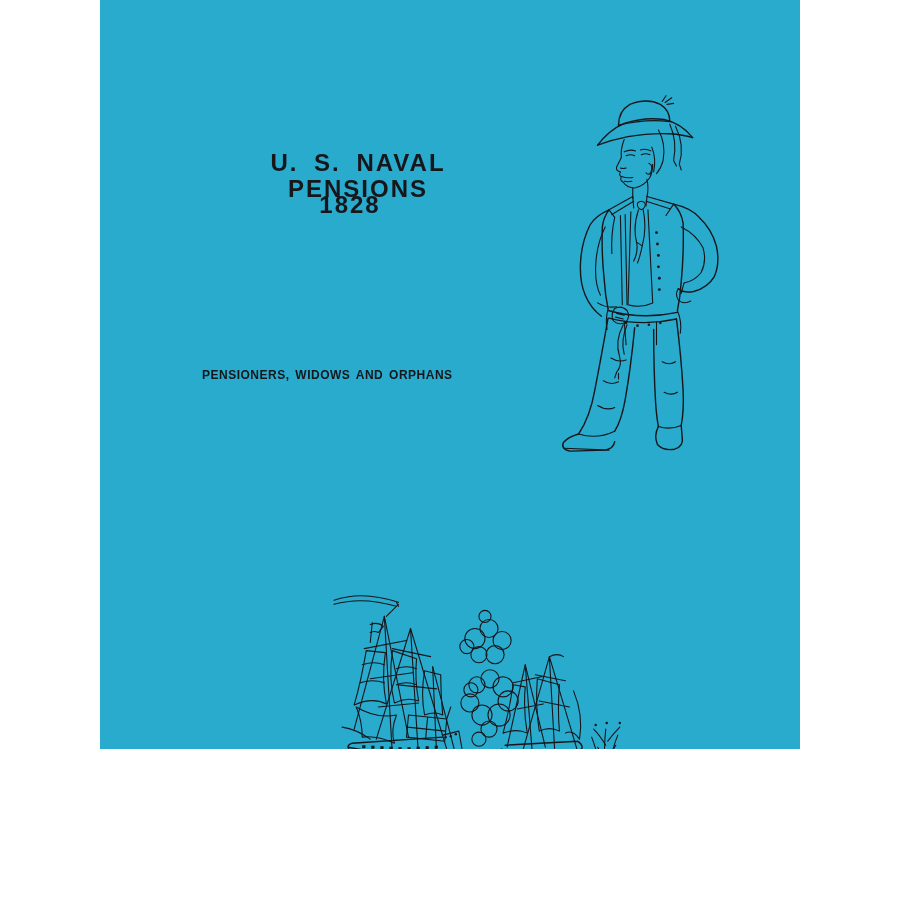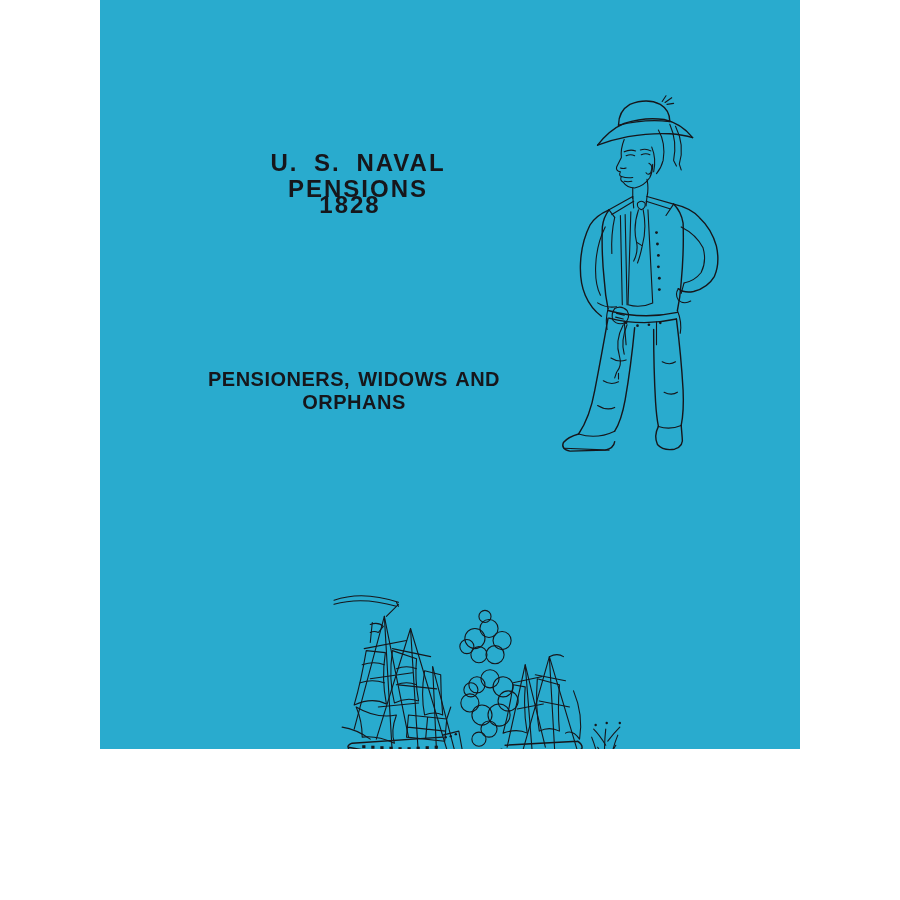--- a/index.html
+++ b/index.html
@@ -24,22 +24,22 @@
     letter-spacing:2px;word-spacing:7px;line-height:1.1;
   }
   .cover-year{
     position:absolute;left:110px;top:191px;width:280px;
     text-align:center;
     font-size:24px;font-weight:700;color:var(--ink);
     letter-spacing:2px;
   }
   .cover-subtitle{
     position:absolute;left:102px;top:368px;width:304px;
-    text-align:center;
-    font-size:20px;font-weight:700;color:var(--ink);
+    text-align:left;
+    font-size:12px;font-weight:700;color:var(--ink);
     letter-spacing:0.5px;word-spacing:2px;
   }
   .sailor-art{position:absolute;left:452px;top:92px;width:190px;height:361px;color:var(--ink);}
   .battle-art{position:absolute;left:228px;top:586px;width:322px;height:252px;color:var(--ink);}
   svg{display:block;width:100%;height:100%;}
   svg *{vector-effect:non-scaling-stroke;}
   .ln{fill:none;stroke:currentColor;stroke-width:1.4;stroke-linecap:round;stroke-linejoin:round;}
   .ln2{fill:none;stroke:currentColor;stroke-width:1.1;stroke-linecap:round;stroke-linejoin:round;}
   .wv{fill:none;stroke:currentColor;stroke-linecap:round;stroke-linejoin:round;}
   .dot{fill:currentColor;stroke:none;}

